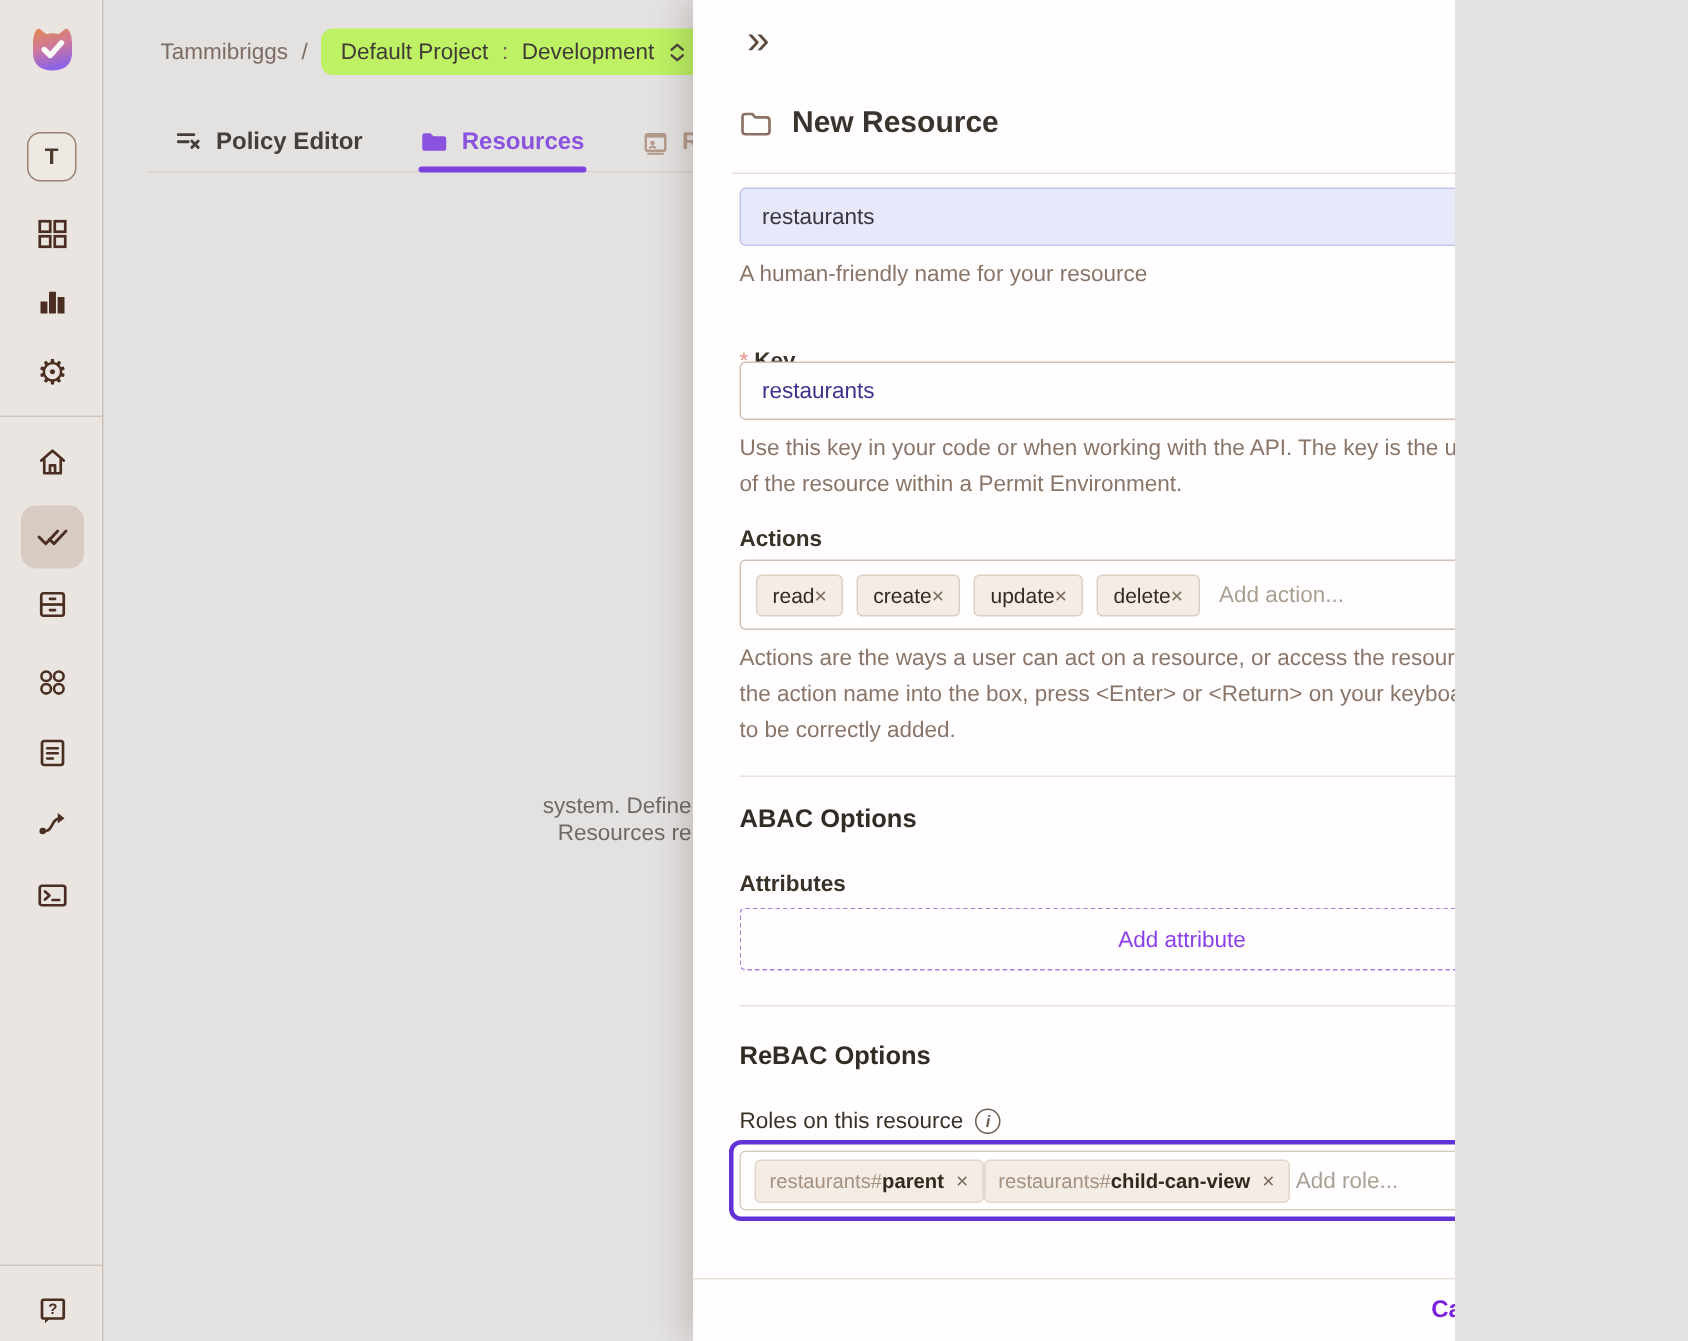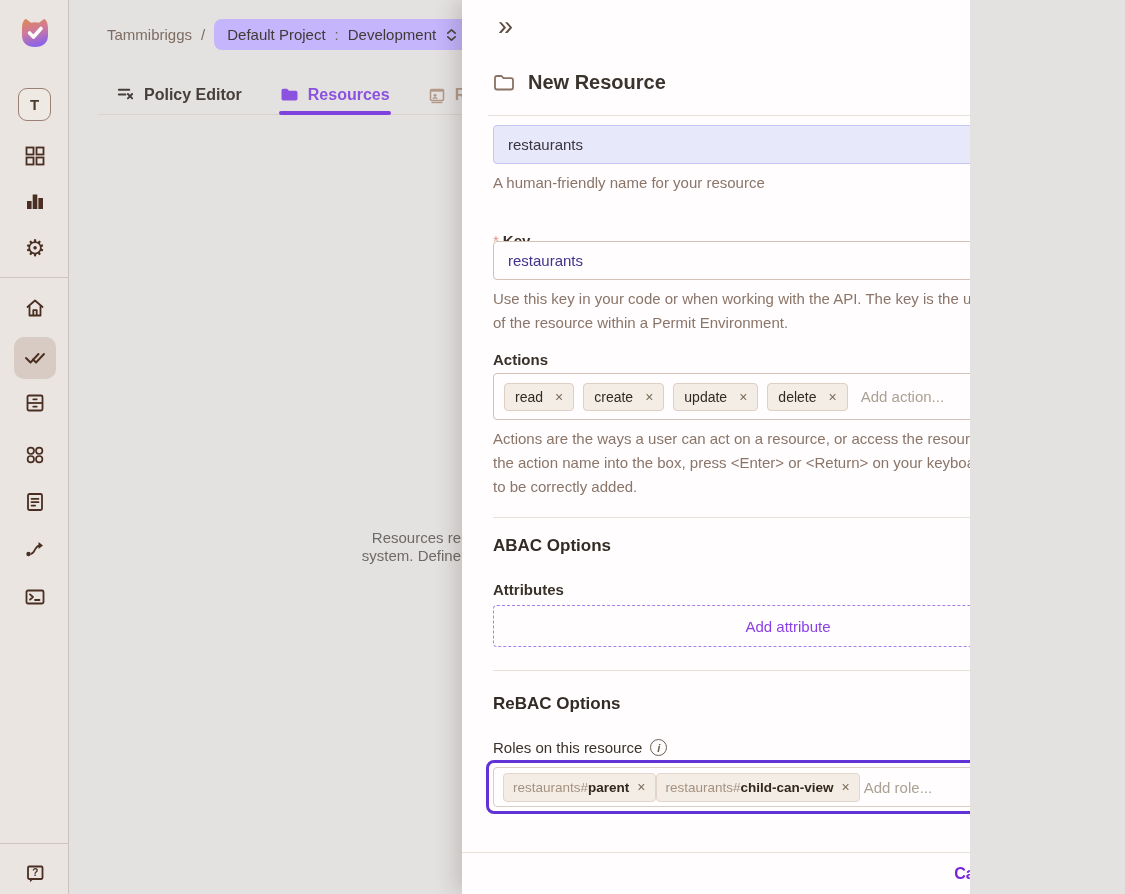--- a/index.html
+++ b/index.html
@@ -20,21 +20,21 @@
              display:flex; align-items:center; justify-content:center; cursor:pointer; }
   .nav-btn.selected { background:#d7cbc3; border-radius:10px; height:42px; }
   .glyph-gear { font-size:23px; color:#4a2e21; line-height:1; }
 
   
   .main { position:absolute; left:69px; top:0; width:1056px; height:894px; background:#e4e2e1; z-index:1; }
   .breadcrumb { position:absolute; left:38px; top:19px; height:31px;
                 display:flex; align-items:center; gap:9px; font-size:15px; }
   .bc-workspace { color:#7d6c62; cursor:pointer; }
   .bc-sep { color:#7d6c62; }
-  .bc-pill { display:flex; align-items:center; gap:9px; background:#c4b5fd;
+  .bc-pill { display:flex; align-items:center; gap:9px; background:#bef264;
              border-radius:8px; padding:6px 13px; height:31px; cursor:pointer;
              color:#403a36; white-space:nowrap; }
   .bc-colon { color:#6e635b; }
   .tabs { position:absolute; left:29px; top:75px; width:620px; height:40px;
           display:flex; align-items:stretch; border-bottom:1px solid #dbd3cd; }
   .tab { position:relative; display:flex; align-items:center; gap:9px;
          font-size:16px; font-weight:700; margin-left:17px; padding:0 1px; cursor:pointer; }
   .tab + .tab { margin-left:36px; }
   .tab.t1 { color:#453e3a; }
   .tab.active { color:#8b52e0; }
@@ -61,21 +61,21 @@
   .req { color:#e8928a; margin-right:4px; font-weight:400; }
 
   .input-box { position:absolute; left:31px; width:590px; height:39px; border-radius:4px;
                display:flex; align-items:center; padding:0 14px; font-size:15px; cursor:text; }
   .name-input { top:125px; background:#e7e9fa; border:1px solid #c3c7ef; color:#3a3440; }
   .key-input  { top:241px; background:#fffdfd; border:1px solid #d4c0b4; color:#41318e; }
 
   .tags-box { position:absolute; left:31px; top:373px; width:590px; min-height:47px;
               border:1px solid #d4c0b4; border-radius:4px; background:#fffdfd;
               display:flex; align-items:center; gap:9px; padding:8px 10px; cursor:text; }
-  .tag { display:flex; align-items:center; gap:12px; background:#f4ede6;
+  .tag { display:flex; align-items:center; gap:0; background:#f4ede6;
          border:1px solid #decfc2; border-radius:4px; padding:5px 10px;
          font-size:14px; color:#33291f; white-space:nowrap; }
   .tag-x { color:#7a6a58; font-size:14px; cursor:pointer; line-height:1; }
   .placeholder { color:#aba094; font-size:15px; margin-left:4px; }
   .b { font-weight:400; }
 
   .section-h { position:absolute; left:31px; font-size:17px; font-weight:700; color:#332b25; }
   .add-attr { position:absolute; left:31px; top:605px; width:590px; height:42px;
               border:1.5px dashed #a87fe8; border-radius:4px; display:flex;
               align-items:center; justify-content:center; cursor:pointer;
@@ -155,22 +155,22 @@
           <rect x="2.5" y="3.5" width="13" height="2.2" fill="#b49a8b"></rect>
           <circle cx="7" cy="9.3" r="1.5" fill="#b49a8b"></circle>
           <path d="M4.8 12.8 Q7 10.8 9.2 12.8" fill="none" stroke="#b49a8b" stroke-width="1.4"></path>
           <line x1="3.5" y1="16.5" x2="14.5" y2="16.5" stroke="#b49a8b" stroke-width="1.4"></line>
         </svg>
         <span>Rol</span>
       </div>
     </div>
 
     <div class="bg-text">
+      <div>system. Define</div>
       <div>Resources re</div>
-      <div>system. Define</div>
     </div>
   </div>
 
   <div class="sidebar">
     <div class="logo">
       <svg width="38" height="40" viewBox="0 0 38 38">
         <defs>
           <linearGradient id="lg" x1="0" y1="0" x2="0.25" y2="1">
             <stop offset="0%" stop-color="#e2874f"></stop>
             <stop offset="50%" stop-color="#cf7a9b"></stop>

